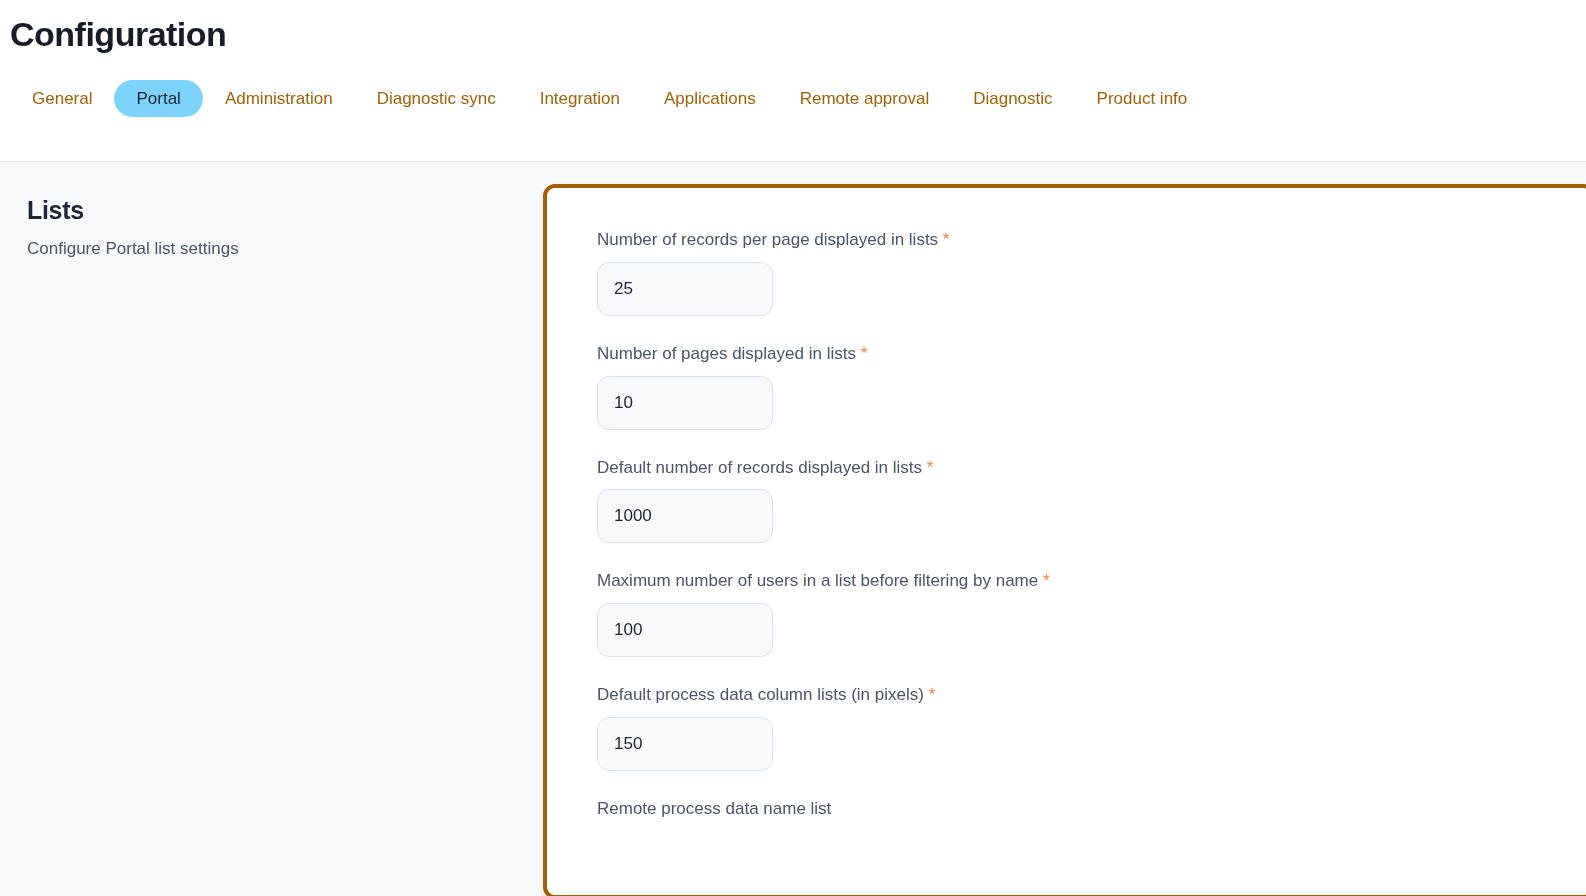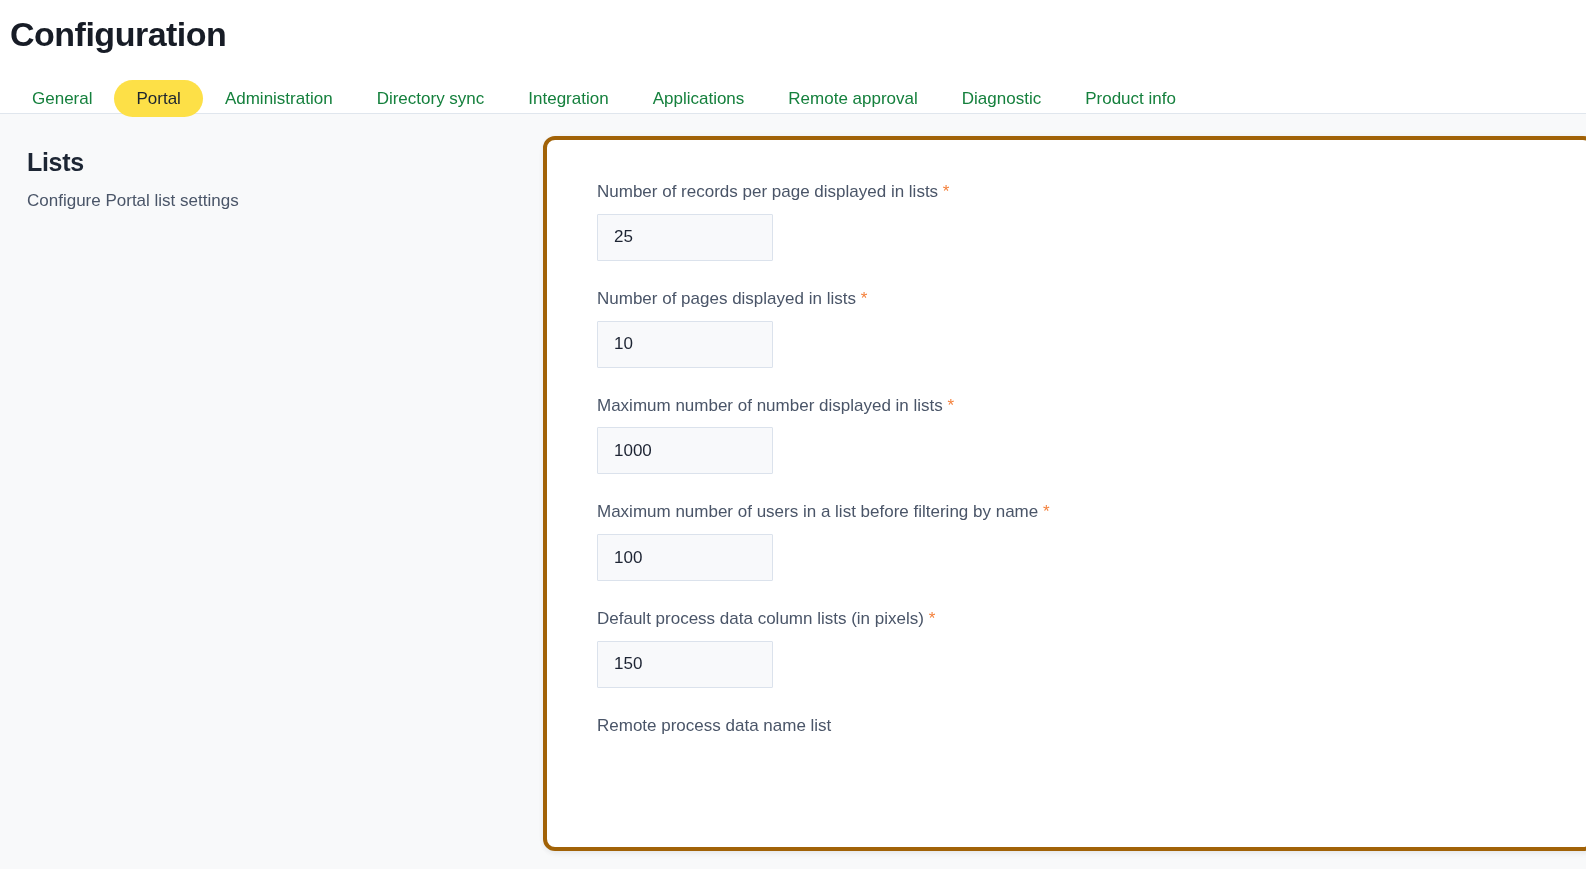--- a/index.html
+++ b/index.html
@@ -6,21 +6,21 @@
   html, body {
     width: 1586px; height: 896px;
     overflow: hidden;
     background: #ffffff;
     font-family: "Liberation Sans", "DejaVu Sans", sans-serif;
     color: #1a202c;
   }
   
   .header {
     background: #ffffff;
-    height: 114px;
+    height: 162px;
     border-bottom: 1px solid #e0e6ed;
     padding-top: 12px;
   }
   .page-title {
     font-size: 34px;
     font-weight: 700;
     color: #171c26;
     margin-left: 10px;
     line-height: 1.35;
     letter-spacing: -0.5px;
@@ -29,29 +29,29 @@
     display: flex;
     align-items: center;
     margin-top: 22px;
     padding-left: 10px;
   }
   .tab {
     border: none;
     background: transparent;
     font-family: inherit;
     font-size: 17px;
-    color: #15803d;
+    color: #a16207;
     padding: 9px 22px;
     border-radius: 999px;
     cursor: pointer;
     white-space: nowrap;
     line-height: 1.15;
   }
   .tab.active {
-    background: #fde047;
+    background: #7dd3fc;
     color: #1b2430;
   }
   
   .main {
     display: flex;
     background: #f8f9fa;
     height: 755px;
     gap: 40px;
   }
   .section-info {
@@ -85,43 +85,43 @@
   .field-label {
     display: block;
     font-size: 17px;
     color: #4a5568;
     margin-bottom: 10px;
     line-height: 1.4;
   }
   .req { font-weight: 400; }
   .input {
     display: block;
-    height: 47px;
+    height: 54px;
     width: 176px;
     background: #f8f9fb;
     border: 1px solid #dbe2ec;
-    border-radius: 1px;
+    border-radius: 12px;
     padding: 0 16px;
     font-family: inherit;
     font-size: 17px;
     color: #1d2433;
     outline: none;
   }
   .input.wide { width: 100%; }
 </style>
 </head>
 <body>
 
 <header class="header">
   <h1 class="page-title">Configuration</h1>
   <nav class="tab-bar" id="tab-bar">
       <button class="tab">General</button>
       <button class="tab active">Portal</button>
       <button class="tab">Administration</button>
-      <button class="tab">Directory sync</button>
+      <button class="tab">Diagnostic sync</button>
       <button class="tab">Integration</button>
       <button class="tab">Applications</button>
       <button class="tab">Remote approval</button>
       <button class="tab">Diagnostic</button>
       <button class="tab">Product info</button>
     </nav>
 </header>
 
 <main class="main">
   <aside class="section-info">
@@ -131,21 +131,21 @@
   <section class="card" id="fields-card">
       <div class="field">
         <label class="field-label"><span>Number of records per page displayed in lists</span><span class="req" style="color: rgb(244, 129, 60);"> *</span></label>
         <input type="text" class="input" value="25" style="">
       </div>
       <div class="field">
         <label class="field-label"><span>Number of pages displayed in lists</span><span class="req" style="color: rgb(244, 129, 60);"> *</span></label>
         <input type="text" class="input" value="10" style="">
       </div>
       <div class="field">
-        <label class="field-label"><span>Maximum number of number displayed in lists</span><span class="req" style="color: rgb(244, 129, 60);"> *</span></label>
+        <label class="field-label"><span>Default number of records displayed in lists</span><span class="req" style="color: rgb(244, 129, 60);"> *</span></label>
         <input type="text" class="input" value="1000" style="">
       </div>
       <div class="field">
         <label class="field-label"><span>Maximum number of users in a list before filtering by name</span><span class="req" style="color: rgb(244, 129, 60);"> *</span></label>
         <input type="text" class="input" value="100" style="">
       </div>
       <div class="field">
         <label class="field-label"><span>Default process data column lists (in pixels)</span><span class="req" style="color: rgb(244, 129, 60);"> *</span></label>
         <input type="text" class="input" value="150" style="">
       </div>

